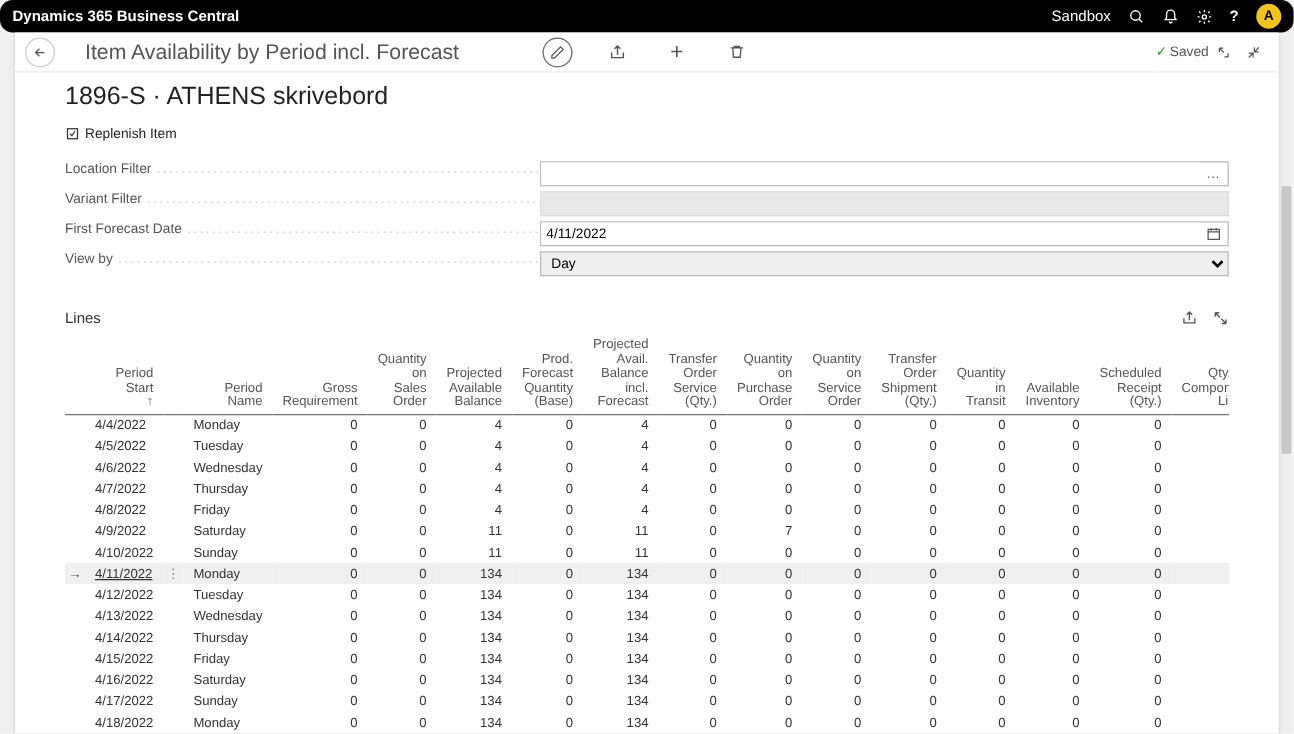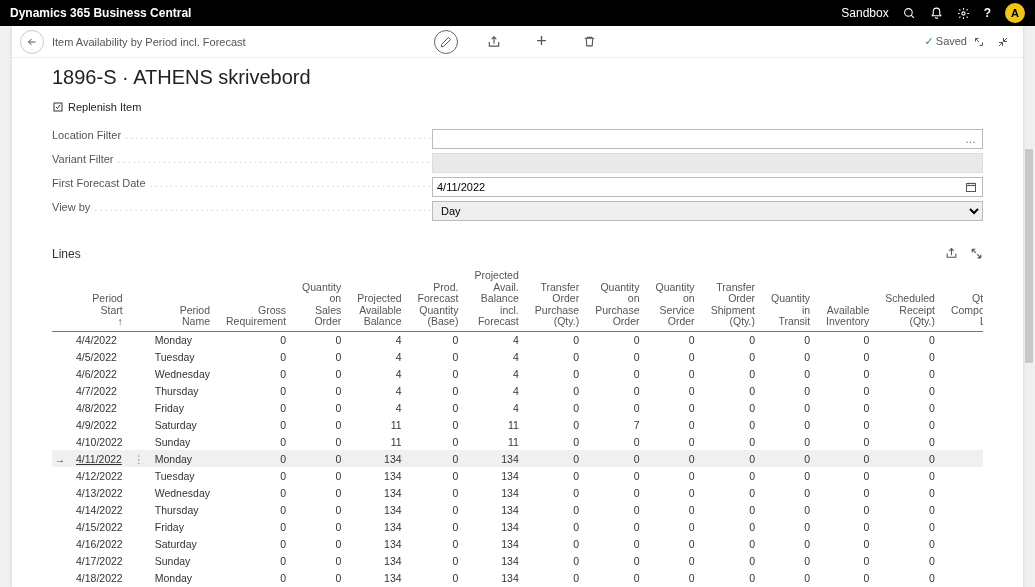--- a/index.html
+++ b/index.html
@@ -1,25 +1,25 @@
 <!DOCTYPE html>
 <html><head>
   <meta charset="utf-8">
   <style>
     * { margin: 0; padding: 0; box-sizing: border-box; font-family: "Segoe UI", sans-serif; }
     body { background: #f0f0f0; overflow: hidden; width: 1035px; height: 587px; }
-    .header { background: #000; color: #fff; height: 26px; display: flex; align-items: center; padding: 0 10px; font-size: 12px; }
+    .header { background: #000; color: #fff; height: 26px; display: flex; align-items: center; padding: 0 10px; font-size: 12px; border-radius: 10px; }
     .header-title { flex: 0 0 auto; font-weight: 600; }
     .header-spacer { flex: 1; }
     .header-item { margin-left: 14px; display: flex; align-items: center; cursor: pointer; font-size: 12px; }
     .avatar { width: 20px; height: 20px; border-radius: 50%; background: #f0c419; color: #000; display: flex; align-items: center; justify-content: center; font-size: 11px; font-weight: 600; margin-left: 14px; }
     .page { background: #fff; margin: 0 12px 12px 12px; height: calc(100% - 26px); box-shadow: 0 1px 3px rgba(0,0,0,0.15); display: flex; flex-direction: column; position: relative; }
     .toolbar { height: 32px; display: flex; align-items: center; padding: 0 8px; border-bottom: 1px solid #eee; }
     .back-btn { width: 24px; height: 24px; border: 1px solid #ccc; border-radius: 50%; display: flex; align-items: center; justify-content: center; cursor: pointer; font-size: 12px; color: #555;}
-    .crumb { margin-left: 8px; font-size: 11px; color: #555; }
+    .crumb { margin-left: 24px; font-size: 17px; color: #555; }
     .toolbar-center { position: absolute; left: 50%; transform: translateX(-50%); display: flex; gap: 24px; align-items: center; }
     .tool-icon { width: 24px; height: 24px; display:flex; align-items:center; justify-content:center; cursor:pointer; color:#555; font-size:14px; }
     .edit-circle { border:1px solid #666; border-radius:50%; }
     .toolbar-right { margin-left: auto; display:flex; align-items:center; font-size:11px; color:#555;}
     .saved-check { color:#2a9d2a; margin-right:2px;}
     .content { padding: 0 40px; flex:1; display:flex; flex-direction:column; overflow:hidden;}
     .pagetitle { font-size: 20px; font-weight:400; margin: 8px 0 12px 0; color:#222;}
     .action-link { font-size:11px; color:#222; margin-bottom:10px; display:flex; align-items:center; gap:4px; cursor:pointer;}
     .filters { padding:6px 0 10px 0; }
     .filter-row { display:flex; height:22px; margin-bottom:2px;}
@@ -29,21 +29,21 @@
     .filter-input { flex:1; height:20px; border:1px solid #bbb; font-size:11px; padding:0 4px; }
     .filter-input.disabled { background:#e9e9e9; border:1px solid #ddd;}
     .with-ellips { display:flex; flex:1; align-items:center; border:1px solid #bbb; height:20px;}
     .with-ellips input{ border:none; flex:1; height:18px; font-size:11px; padding:0 4px; outline:none;}
     .with-ellips .dots{ padding:0 6px; color:#666; cursor:pointer; font-size:11px;}
     .with-date { display:flex; flex:1; align-items:center; border:1px solid #bbb; height:20px;}
     .with-date input{ border:none; flex:1; height:18px; font-size:11px; padding:0 4px; outline:none;}
     .with-date .cal { padding:0 5px; color:#666; cursor:pointer;}
     select.filter-input{ height:20px;}
     .lines-sec { margin-top:8px; flex:1; display:flex; flex-direction:column; overflow:hidden;}
-    .lines-head { display:flex; align-items:flex-start; padding:4px 0 6px 0; font-size:12px; color:#333;gap:47px;}
+    .lines-head { display:flex; align-items:center; padding:4px 0 6px 0; font-size:12px; color:#333;gap:47px;}
     .lines-head-title{ flex:1; font-weight:400;}
     .lines-icons{ display:flex; gap:12px; }
     .lines-icons span{ cursor:pointer; color:#555; font-size:12px;}
     .table-wrap{ flex:1; overflow:hidden; position:relative;}
     .table-scroll{ overflow:auto; height:100%;}
     table{ border-collapse:collapse; width:100%; font-size:10.5px; color:#333;}
     thead th{ text-align:right; font-weight:400; color:#555; padding:3px 8px; height:28px; vertical-align:bottom; border-bottom:1px solid #737373; white-space:normal; line-height:1.1;}
     thead th.left{ text-align:right;margin-left:20px;}
     tbody td{ padding:2px 8px; height:15px; text-align:right; border-bottom:1px solid transparent;}
     tbody td.left{ text-align:left;}
@@ -190,21 +190,21 @@
               <tr>
                 <th class="left" style="width:14px;"></th>
                 <th class="left" style="width:56px;"><span>Period Start</span><br><span>↑</span></th>
                 <th class="left" style="width:14px;"></th>
                 <th class="left" style="width:70px;">Period Name</th>
                 <th style="width:55px;">Gross Requirement</th>
                 <th style="width:55px;">Quantity on Sales Order</th>
                 <th style="width:55px;">Projected Available Balance</th>
                 <th style="width:60px;">Prod. Forecast Quantity (Base)</th>
                 <th style="width:65px;">Projected Avail. Balance incl. Forecast</th>
-                <th style="width:55px;">Transfer Order Purchase (Qty.)</th>
+                <th style="width:55px;">Transfer Order Service (Qty.)</th>
                 <th style="width:55px;">Quantity on Purchase Order</th>
                 <th style="width:55px;">Quantity on Service Order</th>
                 <th style="width:55px;">Transfer Order Shipment (Qty.)</th>
                 <th style="width:50px;">Quantity in Transit</th>
                 <th style="width:50px;">Available Inventory</th>
                 <th style="width:55px;">Scheduled Receipt (Qty.)</th>
                 <th style="width:55px;">Qty. on Component Lines</th>
               </tr>
             </thead>
             <tbody id="lines-body">

